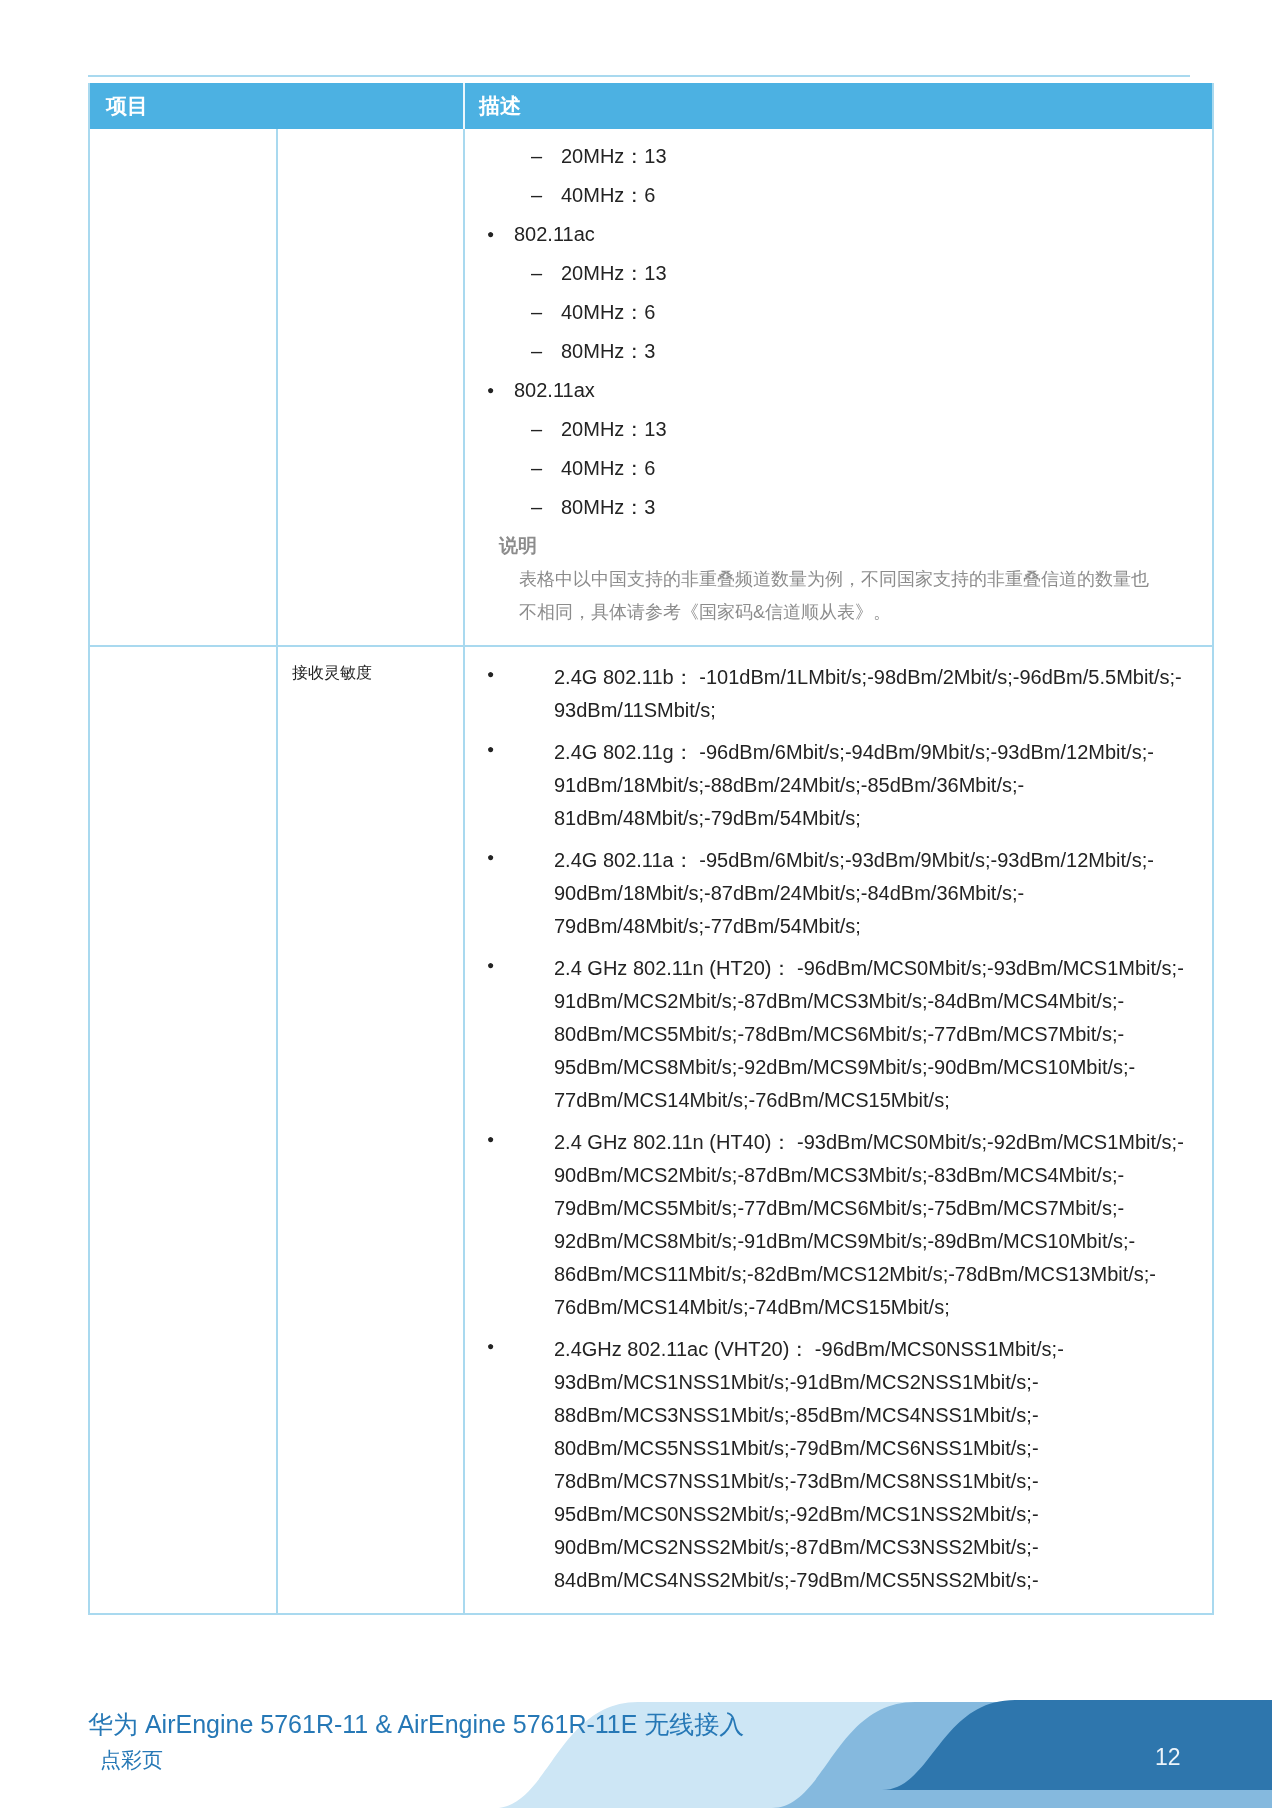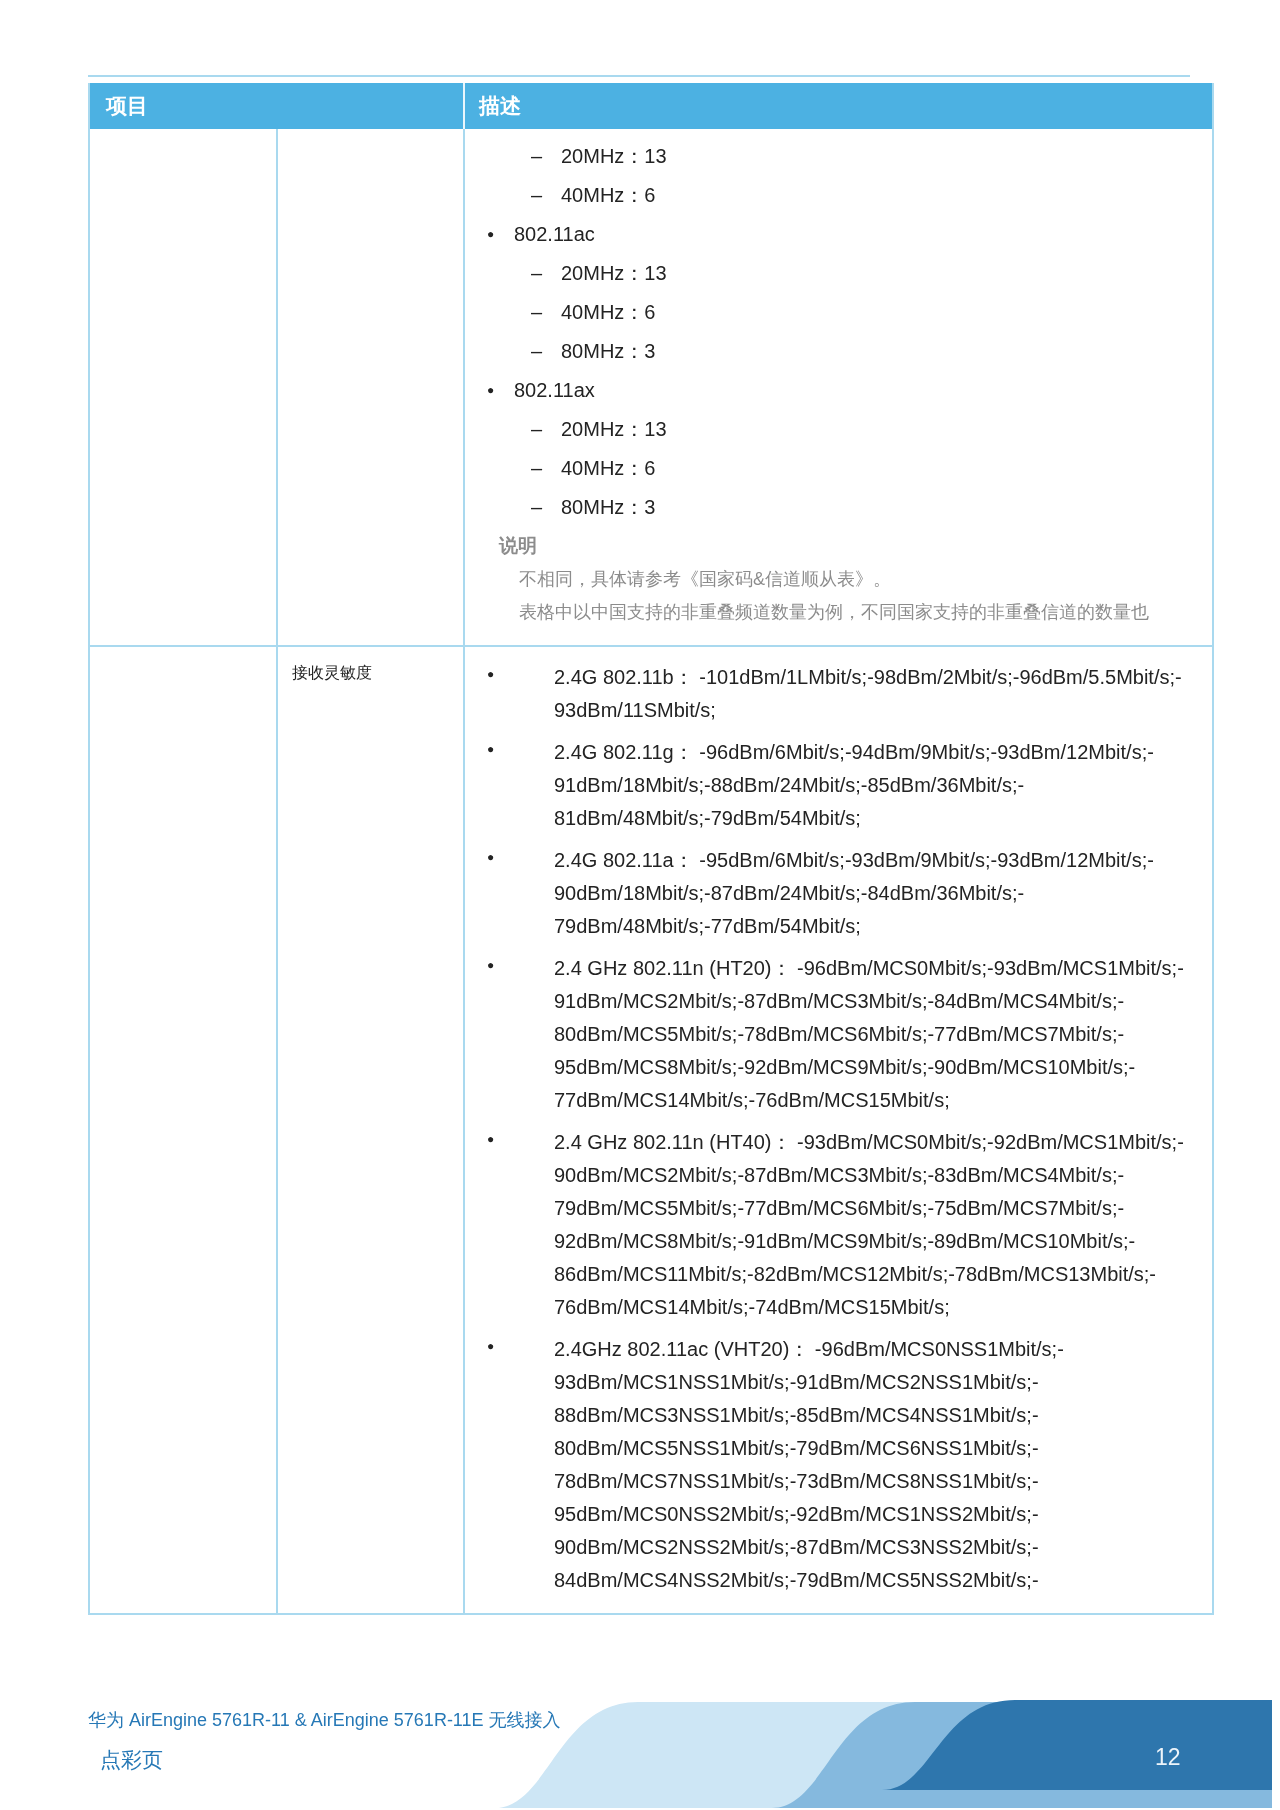--- a/index.html
+++ b/index.html
@@ -51,21 +51,21 @@
   .note-line{line-height:33px;}
 
   
   .sens-item{display:flex;align-items:flex-start;margin-bottom:9px;}
   .sens-item:last-child{margin-bottom:0;}
   .sens-lines{flex:1;}
   .sens-line{line-height:33px;margin-left:40px;}
 
   
   .footer-wave{position:absolute;left:0;top:1680px;width:1280px;height:130px;}
-  .footer-text-1{position:absolute;left:88px;top:1708px;font-size:18px;color:var(--footer-text);}
+  .footer-text-1{position:absolute;left:88px;top:1708px;font-size:25px;color:var(--footer-text);}
   .footer-text-2{position:absolute;left:88px;top:1746px;font-size:21px;color:var(--footer-text);margin-left:12px;}
   .page-number{position:absolute;left:1155px;top:1744px;font-size:23px;color:#edf4fa;}
 </style>
 </head>
 <body>
 
 <div class="page">
 
   <div class="topline"></div>
 
@@ -121,22 +121,22 @@
               <span class="marker dash">–</span>
               <span class="ch-txt">40MHz：6</span>
             </div>
             <div class="ch-item sub">
               <span class="marker dash">–</span>
               <span class="ch-txt">80MHz：3</span>
             </div>
           </div>
         <div class="note-title">说明</div>
         <div class="note-body">
+            <div class="note-line">表格中以中国支持的非重叠频道数量为例，不同国家支持的非重叠信道的数量也</div>
             <div class="note-line">不相同，具体请参考《国家码&amp;信道顺从表》。</div>
-            <div class="note-line">表格中以中国支持的非重叠频道数量为例，不同国家支持的非重叠信道的数量也</div>
           </div>
       </div>
     </div>
 
     <div class="trow row-sens">
       <div class="c1"></div>
       <div class="c2">接收灵敏度</div>
       <div class="c3">
         <div>
             <div class="sens-item">

